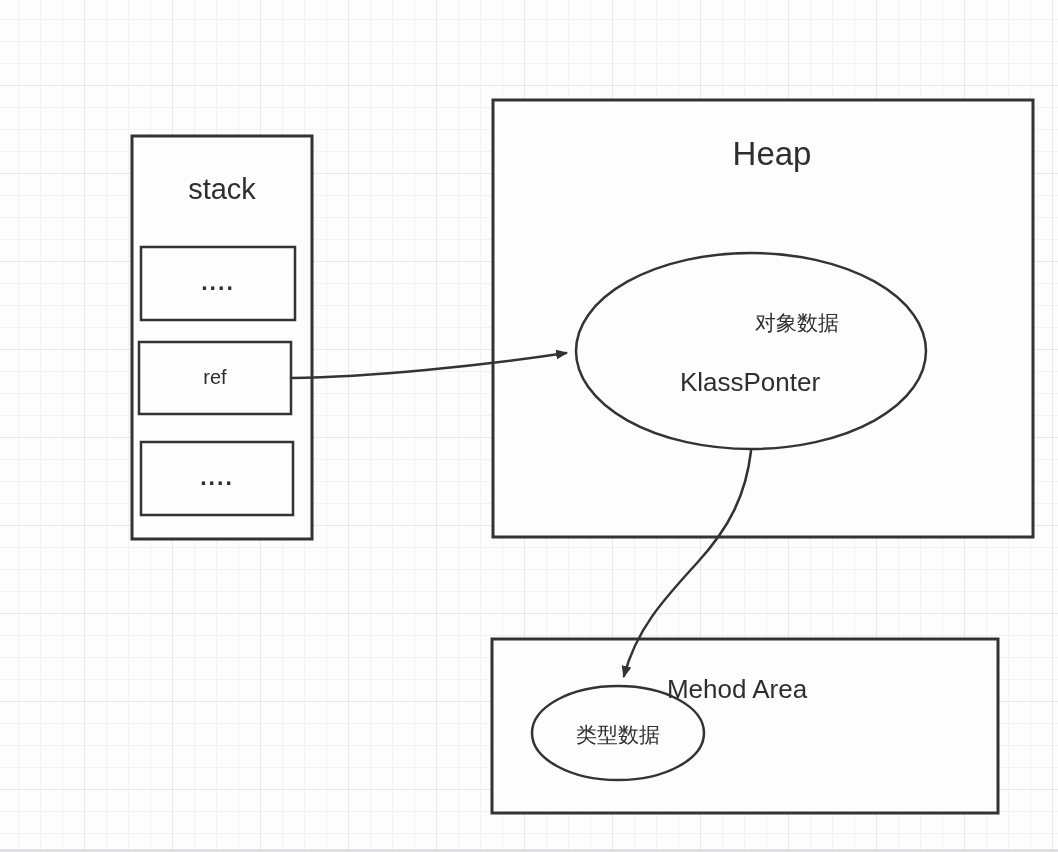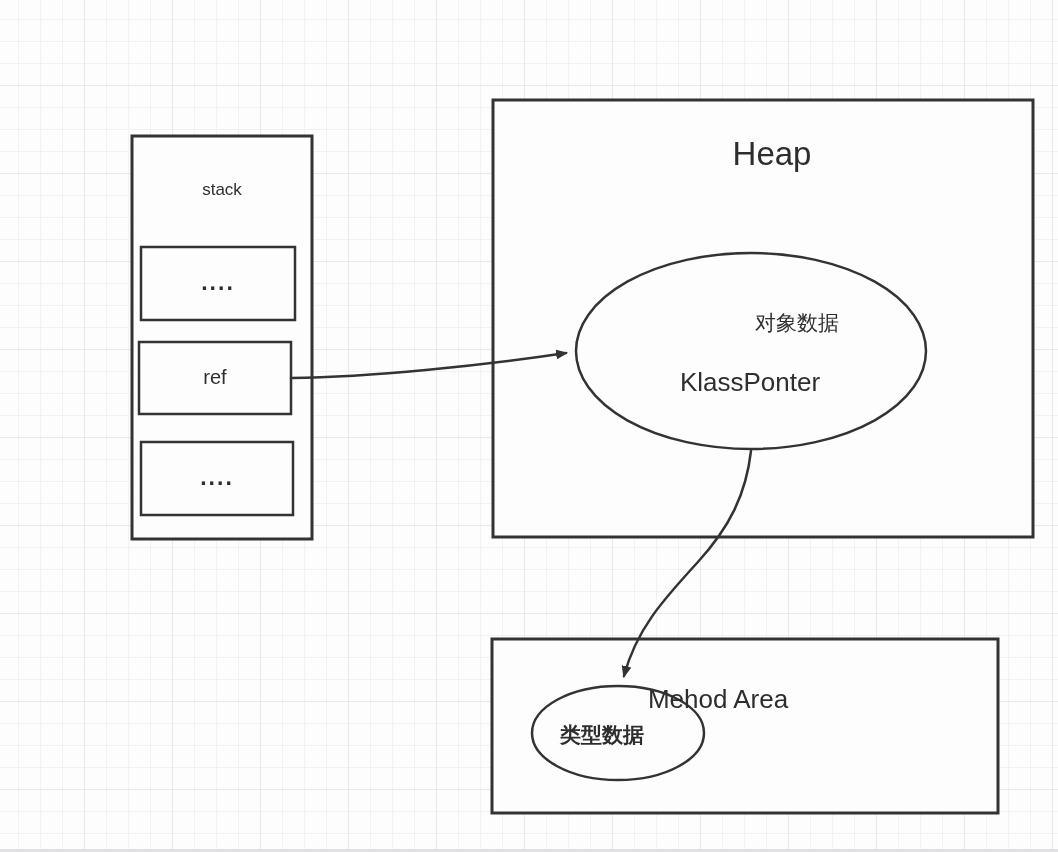--- a/index.html
+++ b/index.html
@@ -30,29 +30,29 @@
     left: 0;
     top: 0;
   }
   .lbl {
     position: absolute;
     transform: translate(-50%, -50%);
     color: #2e2e2e;
     white-space: nowrap;
     line-height: 1;
   }
-  .lbl-stack-title   { left: 222px; top: 189px; font-size: 17px; text-align: right; }
+  .lbl-stack-title   { left: 222px; top: 189px; font-size: 29px; text-align: right; }
   .lbl-slot-dots-1   { left: 218px; top: 282px; font-size: 23px; font-weight: bold; letter-spacing: 2px; }
   .lbl-slot-ref      { left: 215px; top: 377px; font-size: 20px; }
   .lbl-slot-dots-2   { left: 217px; top: 477px; font-size: 23px; font-weight: bold; letter-spacing: 2px; }
   .lbl-heap-title    { left: 772px; top: 153px; font-size: 33px; }
   .lbl-obj-line1     { left: 750px; top: 322px; font-size: 21px; font-weight: 500; margin-left: 47px; }
   .lbl-obj-line2     { left: 750px; top: 382px; font-size: 26px; }
-  .lbl-method-title  { left: 718px; top: 689px; font-size: 26px; margin-top: 10px; }
-  .lbl-type-node     { left: 602px; top: 734px; font-size: 21px; font-weight: 700; text-align: center; }
+  .lbl-method-title  { left: 737px; top: 689px; font-size: 26px; }
+  .lbl-type-node     { left: 618px; top: 734px; font-size: 21px; font-weight: 400; text-align: center; }
   .lbl-watermark {
     position: absolute;
     right: 16px;
     top: 806px;
     transform: none;
     font-size: 20px;
     color: #c8c8cb;
     letter-spacing: 1px;
   }
   .bottom-edge {

